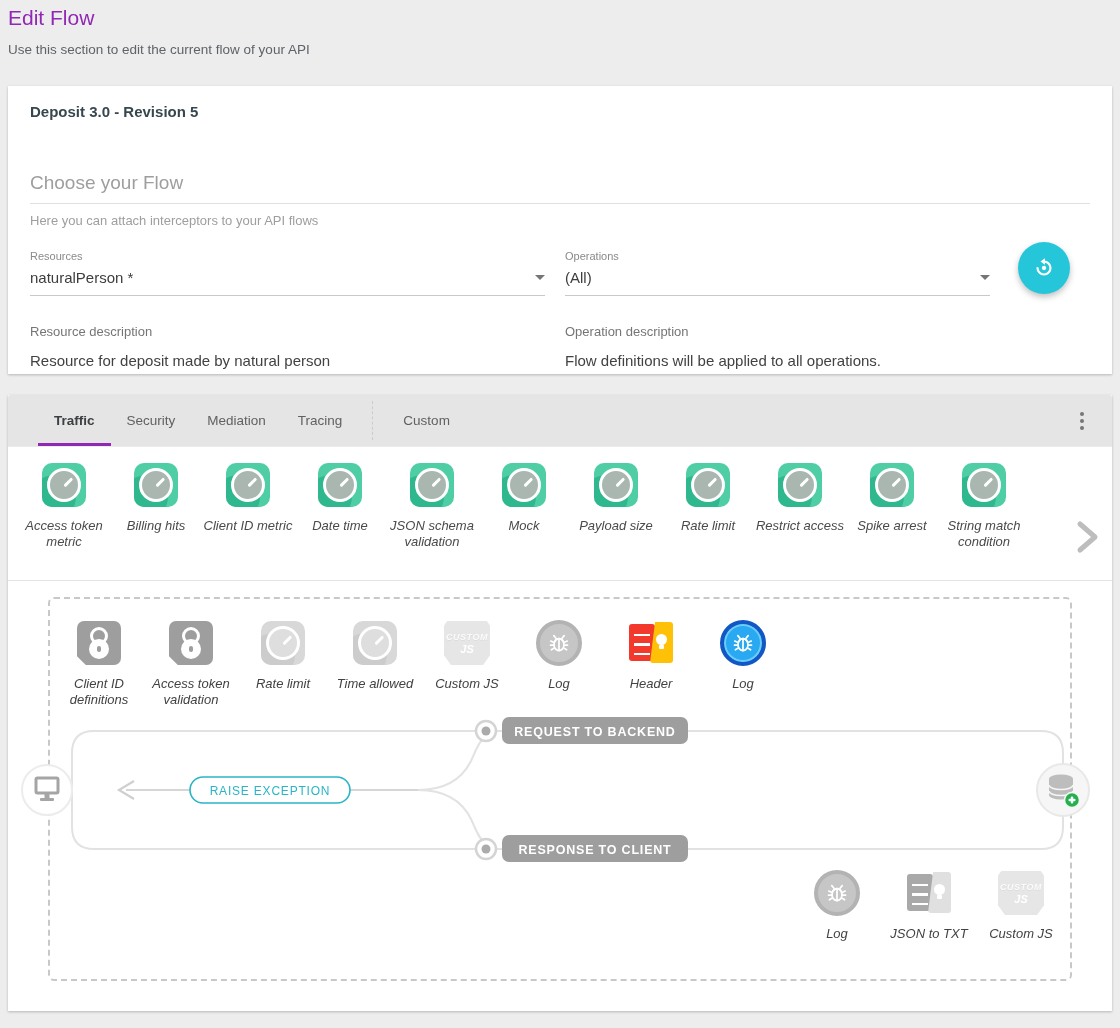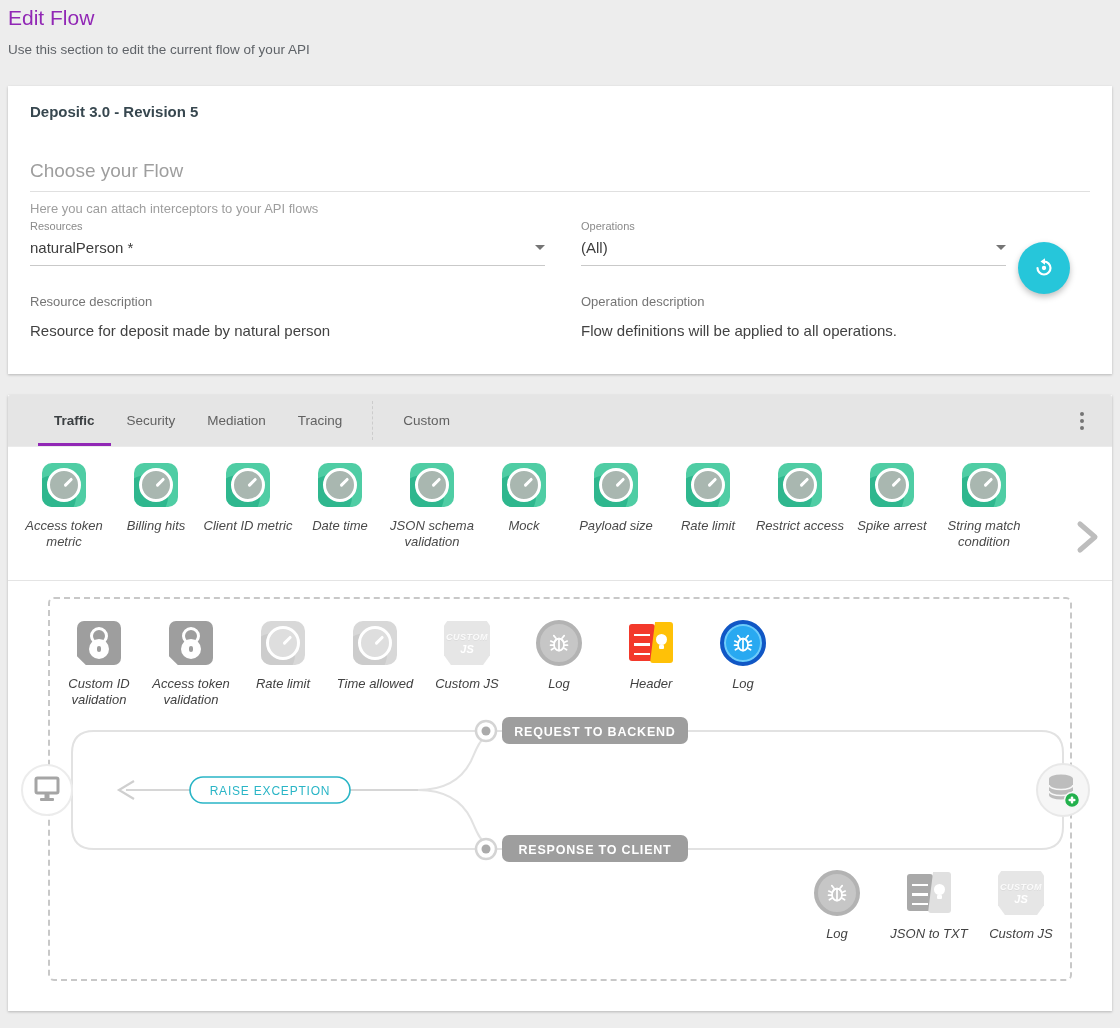--- a/index.html
+++ b/index.html
@@ -6,24 +6,24 @@
   html,body { width:1120px; height:1028px; background:#ededed; font-family:"Liberation Sans", sans-serif; color:#424242; overflow:hidden; }
 
   .page-header { padding:6px 8px 0 8px; }
   .page-title { color:#9127b5; font-size:21px; font-weight:400; margin-bottom:12px; }
   .page-subtitle { color:#5f6368; font-size:13.5px; }
 
   .card { background:#fff; margin:0 8px; border-radius:0; box-shadow:0 1px 3px rgba(0,0,0,.14), 0 1px 2px rgba(0,0,0,.1); }
   .card.flow-select { margin-top:29px; height:288px; padding:17px 22px 0 22px; position:relative; }
 
   .api-title { font-size:15px; font-weight:700; color:#37474f; }
-  .section-title { margin-top:40px; font-size:19px; color:#9e9e9e; font-weight:400; padding-bottom:9px; border-bottom:1px solid #e0e0e0; }
+  .section-title { margin-top:52px; font-size:19px; color:#9e9e9e; font-weight:400; padding-bottom:9px; border-bottom:1px solid #e0e0e0; }
   .section-hint { margin-top:9px; font-size:13px; color:#9e9e9e; }
 
-  .form-grid { display:grid; grid-template-columns:515px 425px; column-gap:36px; margin-top:4px; }
+  .form-grid { display:grid; grid-template-columns:515px 425px; column-gap:20px; margin-top:22px; }
   .field-label { font-size:11px; color:#8a8a8a; }
   .select-row { display:flex; align-items:center; justify-content:space-between; margin-top:7px; padding-bottom:9px; border-bottom:1px solid #c9c9c9; cursor:pointer; }
   .select-value { font-size:15px; color:#3d3d3d; }
   .caret-down { width:0; height:0; border-left:5px solid transparent; border-right:5px solid transparent; border-top:5px solid #757575; }
   .desc-block { margin-top:28px; }
   .desc-label { font-size:13px; color:#757575; }
   .desc-value { margin-top:13px; font-size:15px; color:#424242; }
 
   .fab { position:absolute; top:156px; right:42px; width:52px; height:52px; border-radius:50%; background:#26c6da; border:none; box-shadow:0 3px 6px rgba(0,0,0,.25); display:flex; align-items:center; justify-content:center; cursor:pointer; }
 
@@ -294,21 +294,21 @@
 
     <div class="request-row">
       <div class="flow-item">
         <span class="icon-cell">
             <span class="icon-lock">
               <span class="shackle"></span>
               <span class="lockbody"></span>
               <span class="keyhole"></span>
             </span>
           </span>
-        <span class="item-label">Custom ID validation</span>
+        <span class="item-label">Client ID definitions</span>
       </div>
       <div class="flow-item">
         <span class="icon-cell">
             <span class="icon-lock">
               <span class="shackle"></span>
               <span class="lockbody"></span>
               <span class="keyhole"></span>
             </span>
           </span>
         <span class="item-label">Access token validation</span>

